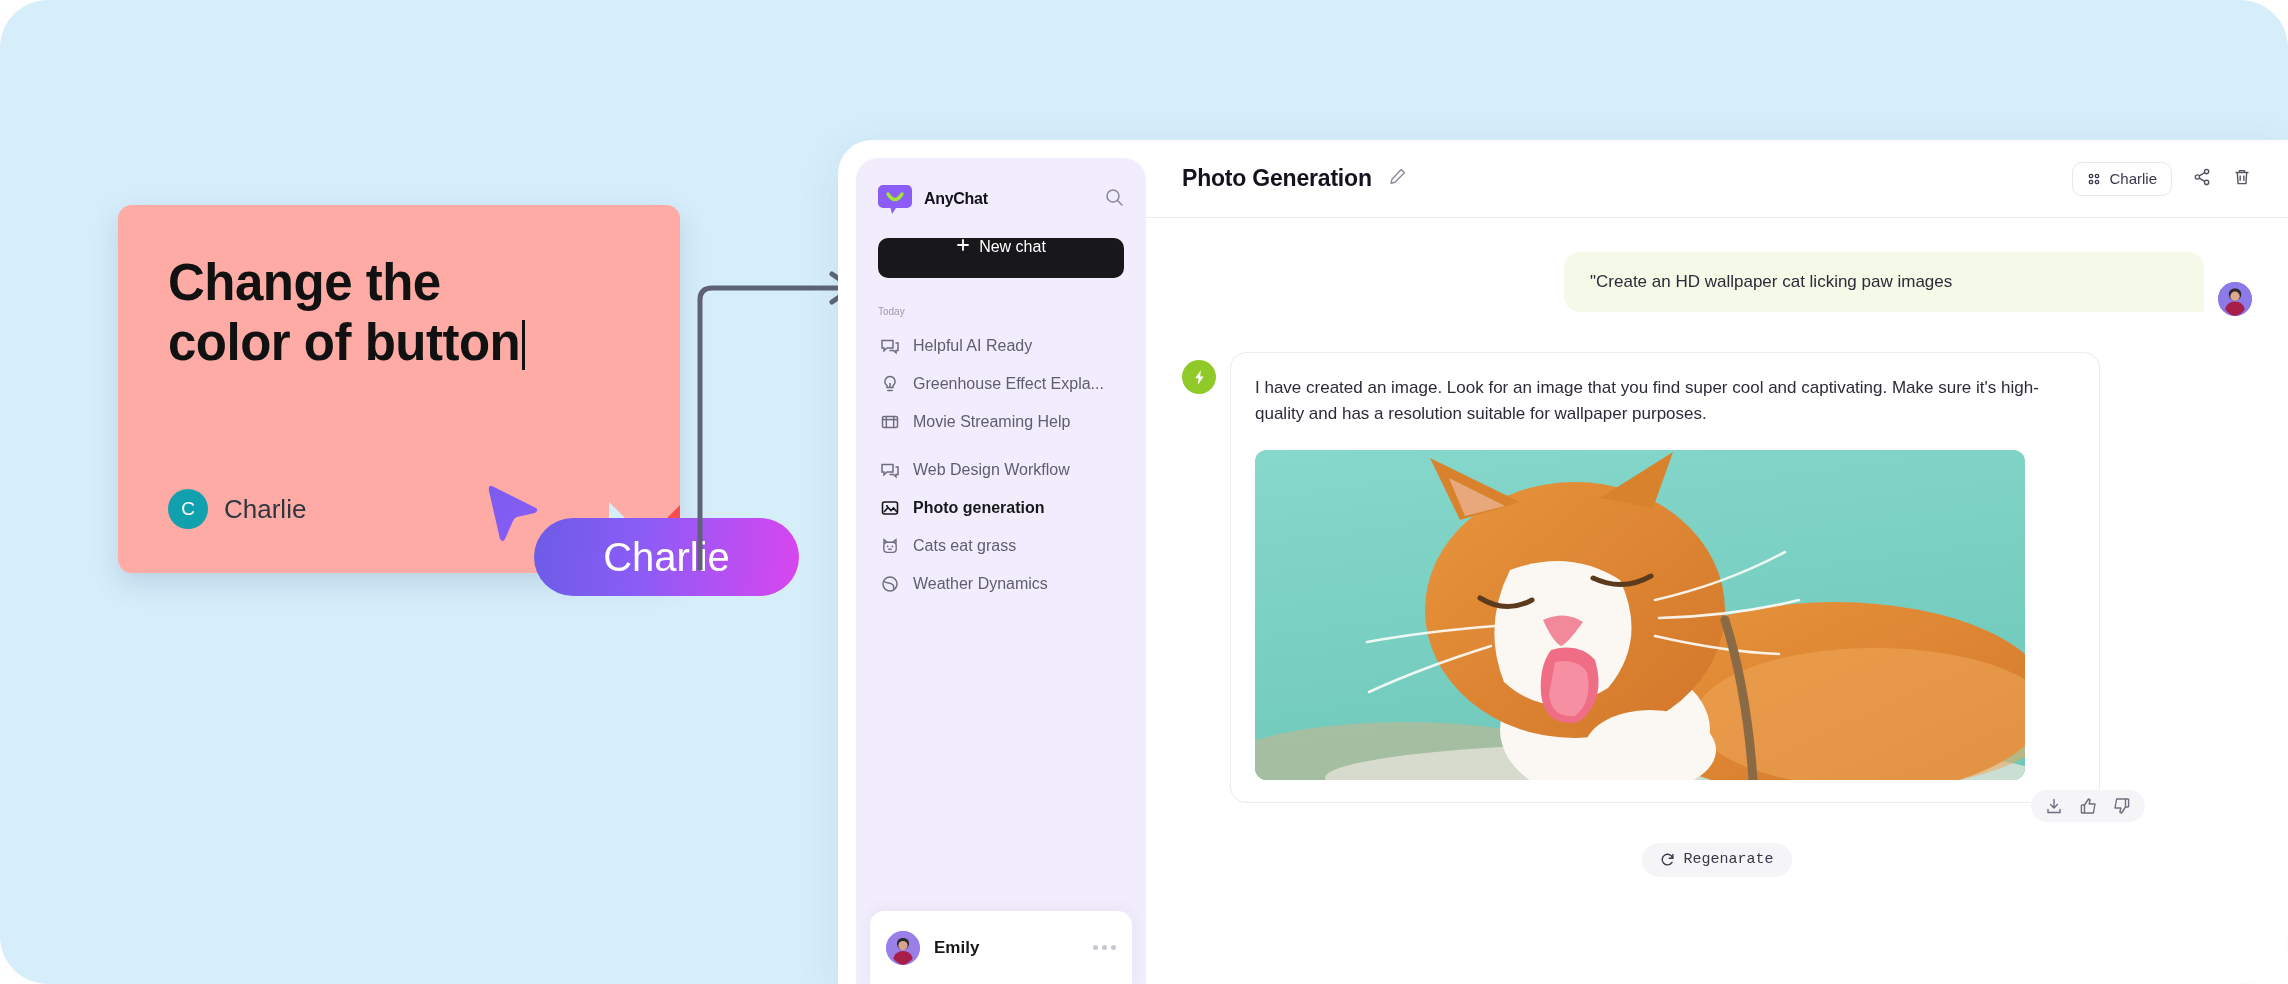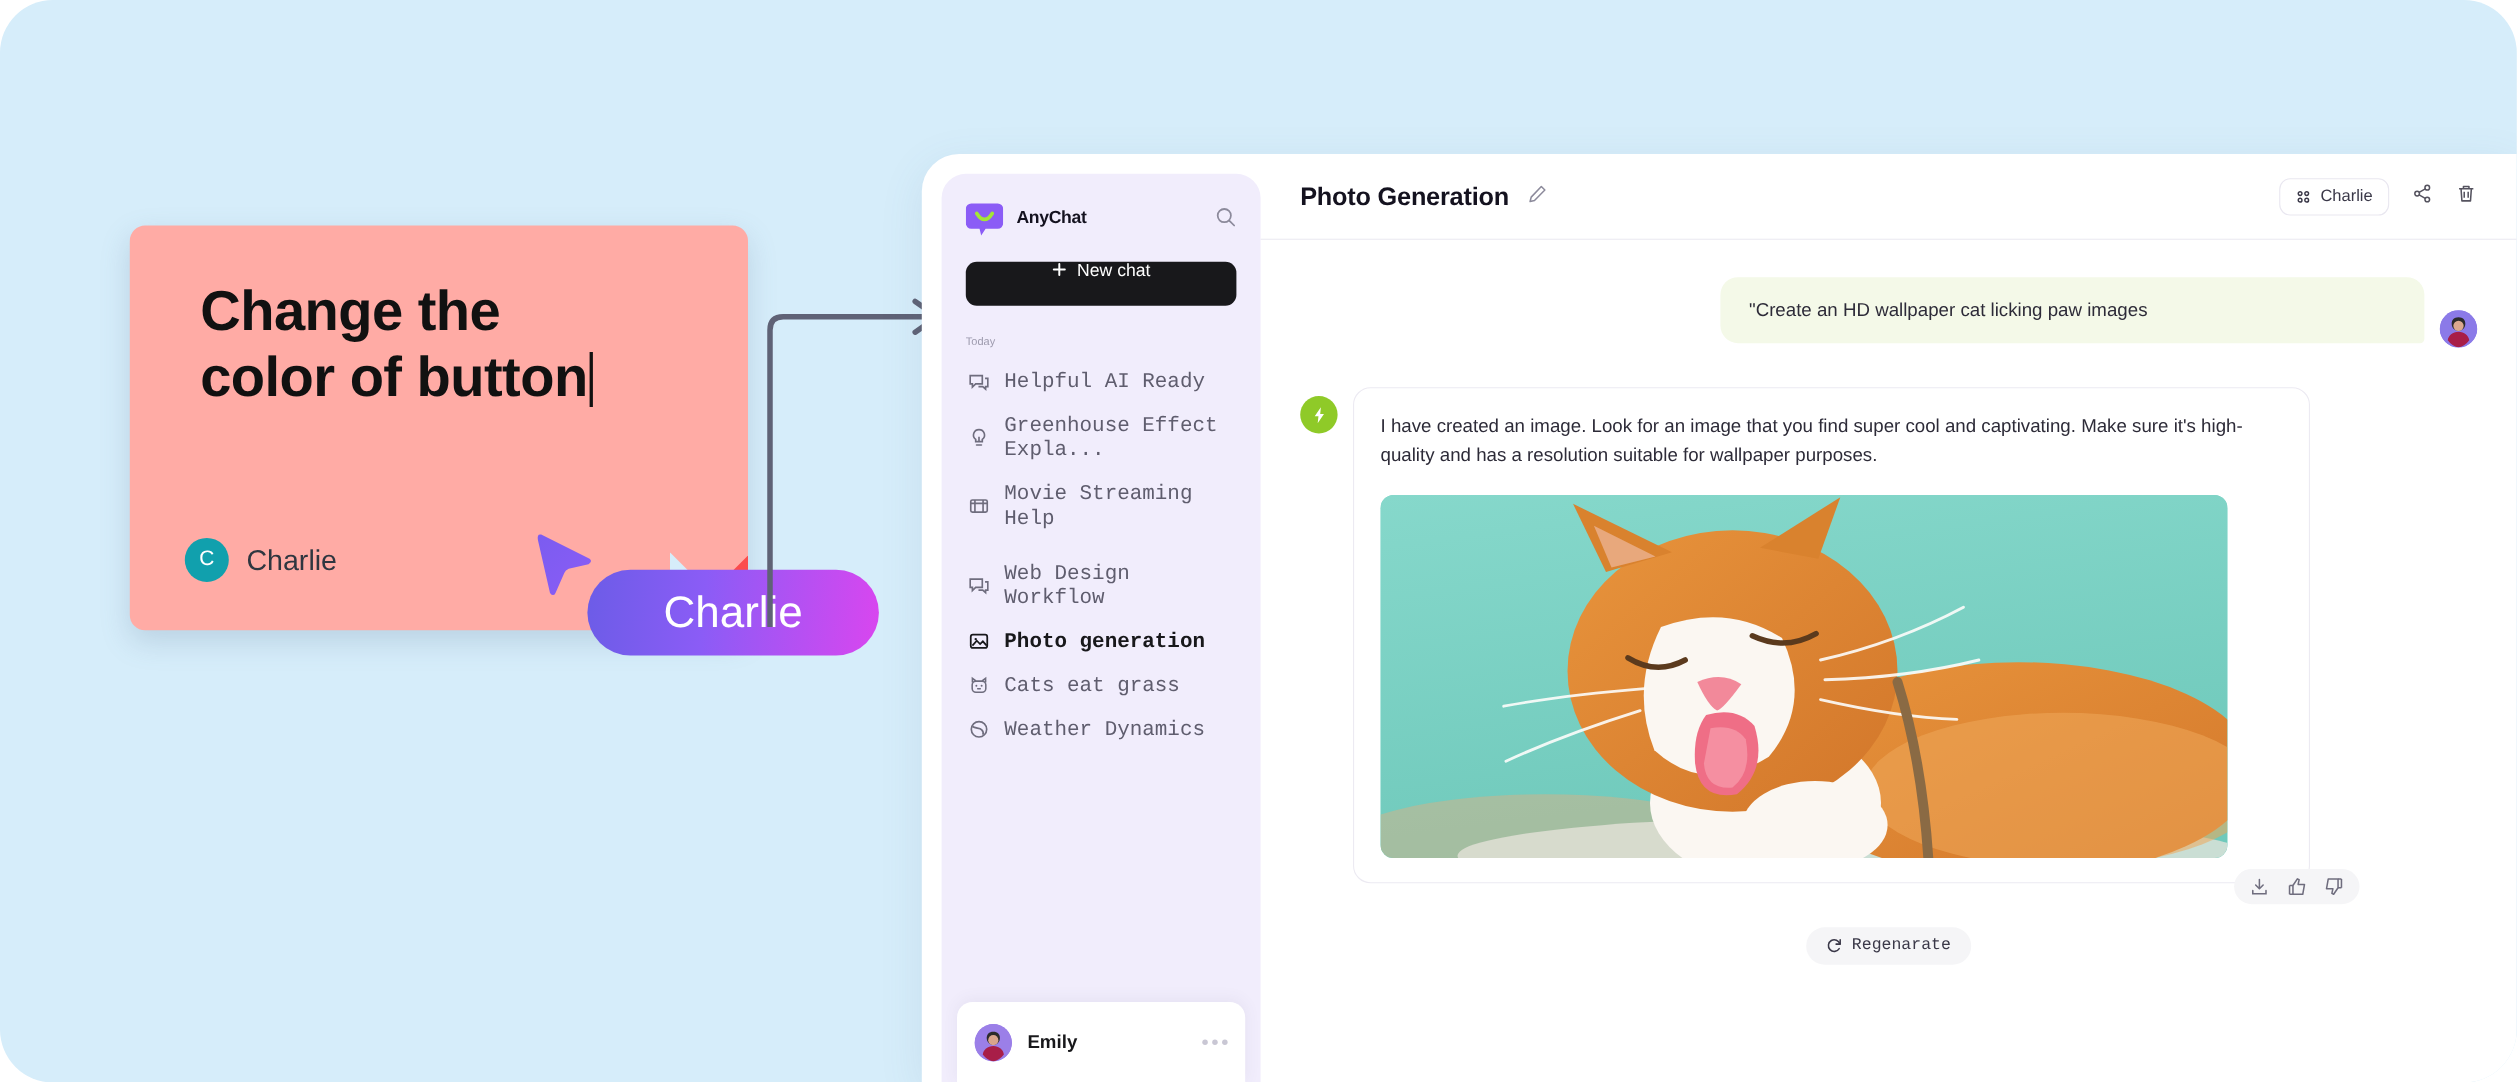--- a/index.html
+++ b/index.html
@@ -20,21 +20,21 @@
   
   .note {
     position: absolute;
     left: 118px; top: 205px;
     width: 562px; height: 368px;
     background: #ffaba5;
     border-radius: 14px;
     box-shadow: 0 10px 26px rgba(90,120,150,.22);
   }
   .note-text {
-    position: absolute; left: 64px; top: 48px;
+    position: absolute; left: 50px; top: 48px;
     width: 470px;
     font-size: 51px;
     line-height: 1.18;
     font-weight: 700;
     color: #111111;
     letter-spacing: -0.5px;
   }
   .note-caret {
     display: inline-block;
     width: 3px; height: 50px;
@@ -121,23 +121,22 @@
   }
   .section-label {
     padding: 28px 22px 0 22px;
     font-size: 10px; color: #9d9aad;
   }
   .nav-list { padding: 10px 14px 0 14px; }
   .nav-item {
     display: flex; align-items: center; gap: 13px;
     padding: 9px 10px;
     border-radius: 9px;
-    font-size: 19px;
+    font-size: 16px;
     color: #5f5d6e;
-    font-family: Liberation Mono, monospace;
   }
   .nav-item.active { color: #18181b; font-weight: 700; }
   .nav-ic { width: 20px; height: 20px; flex: 0 0 20px; display: block; }
 
   .profile-card {
     position: absolute; left: 14px; bottom: 0;
     width: 262px; height: 73px;
     background: #fff;
     border-radius: 14px 14px 0 0;
     display: flex; align-items: center;

